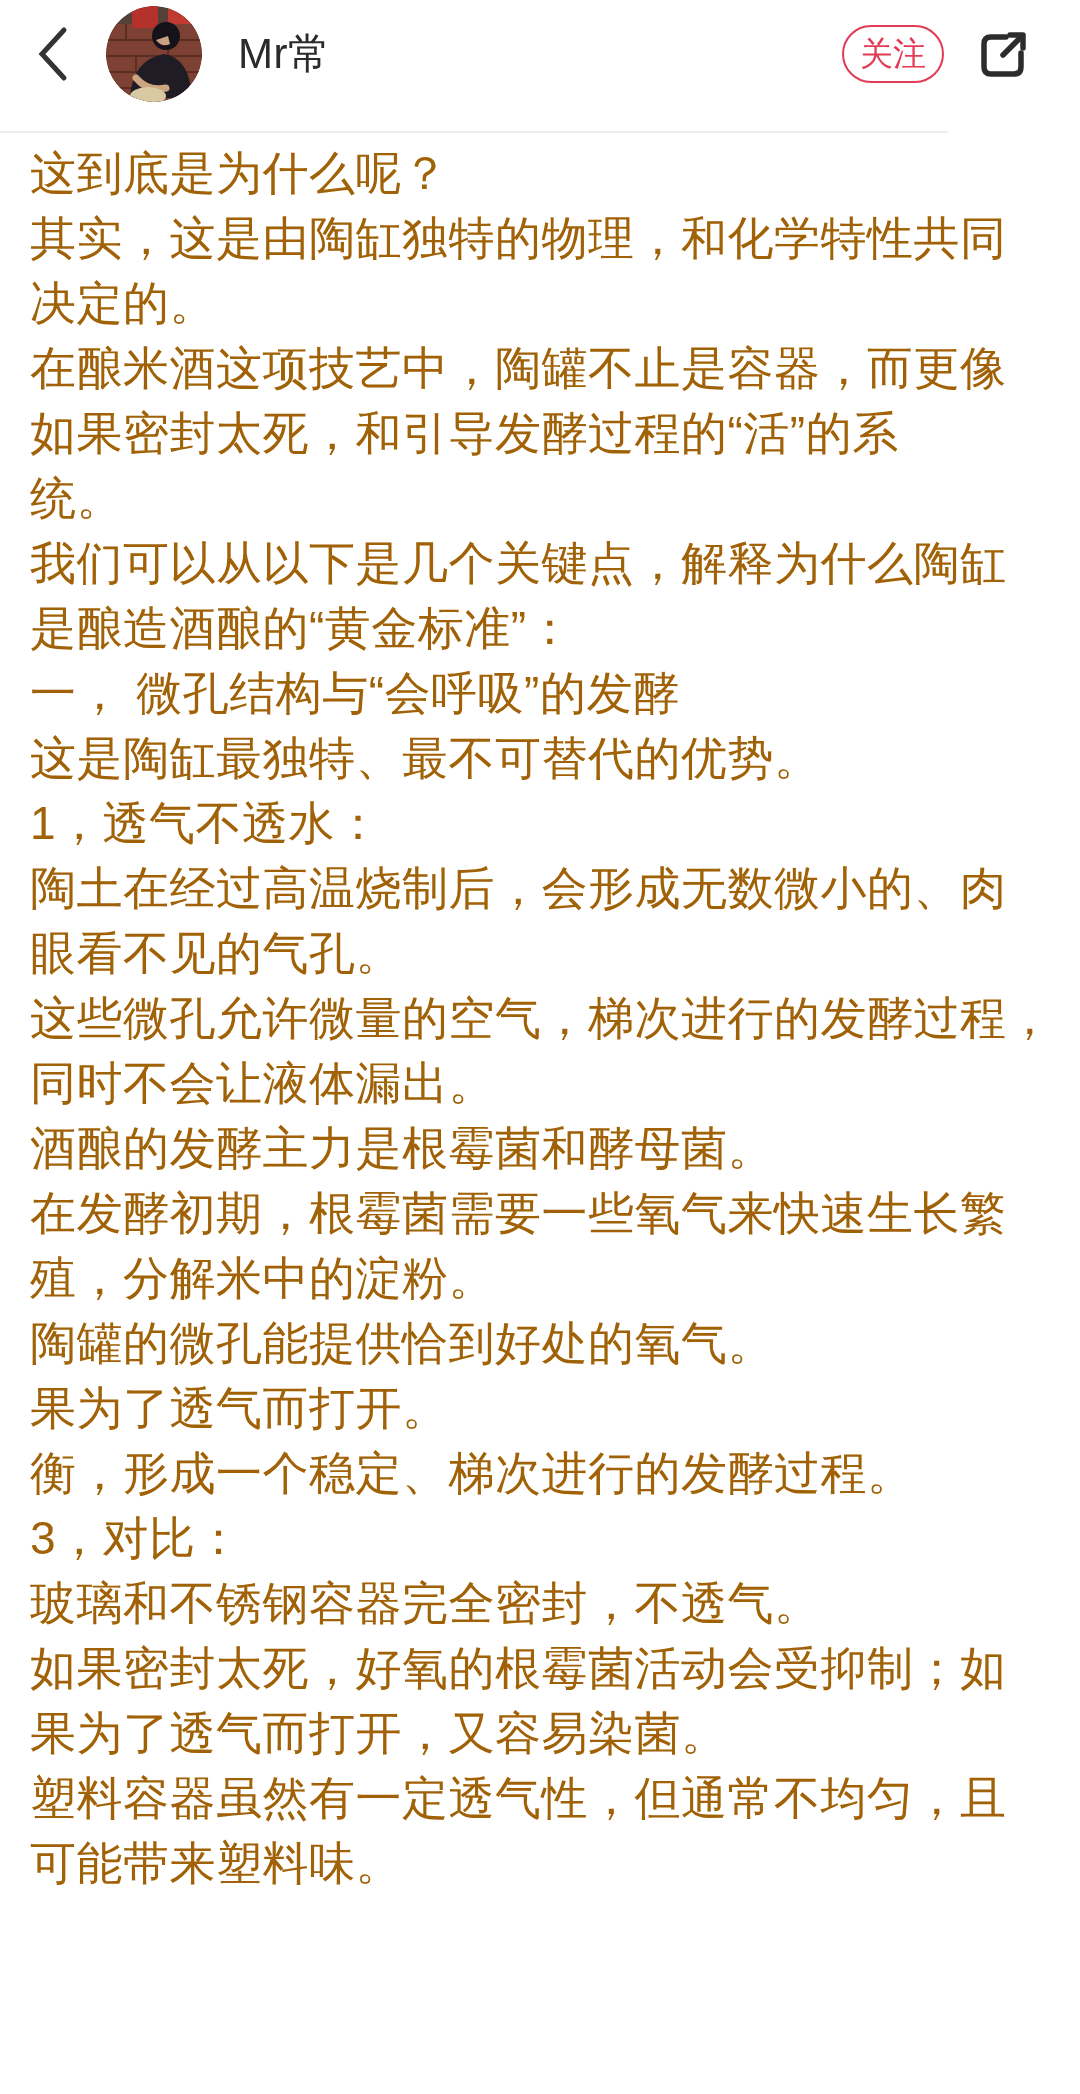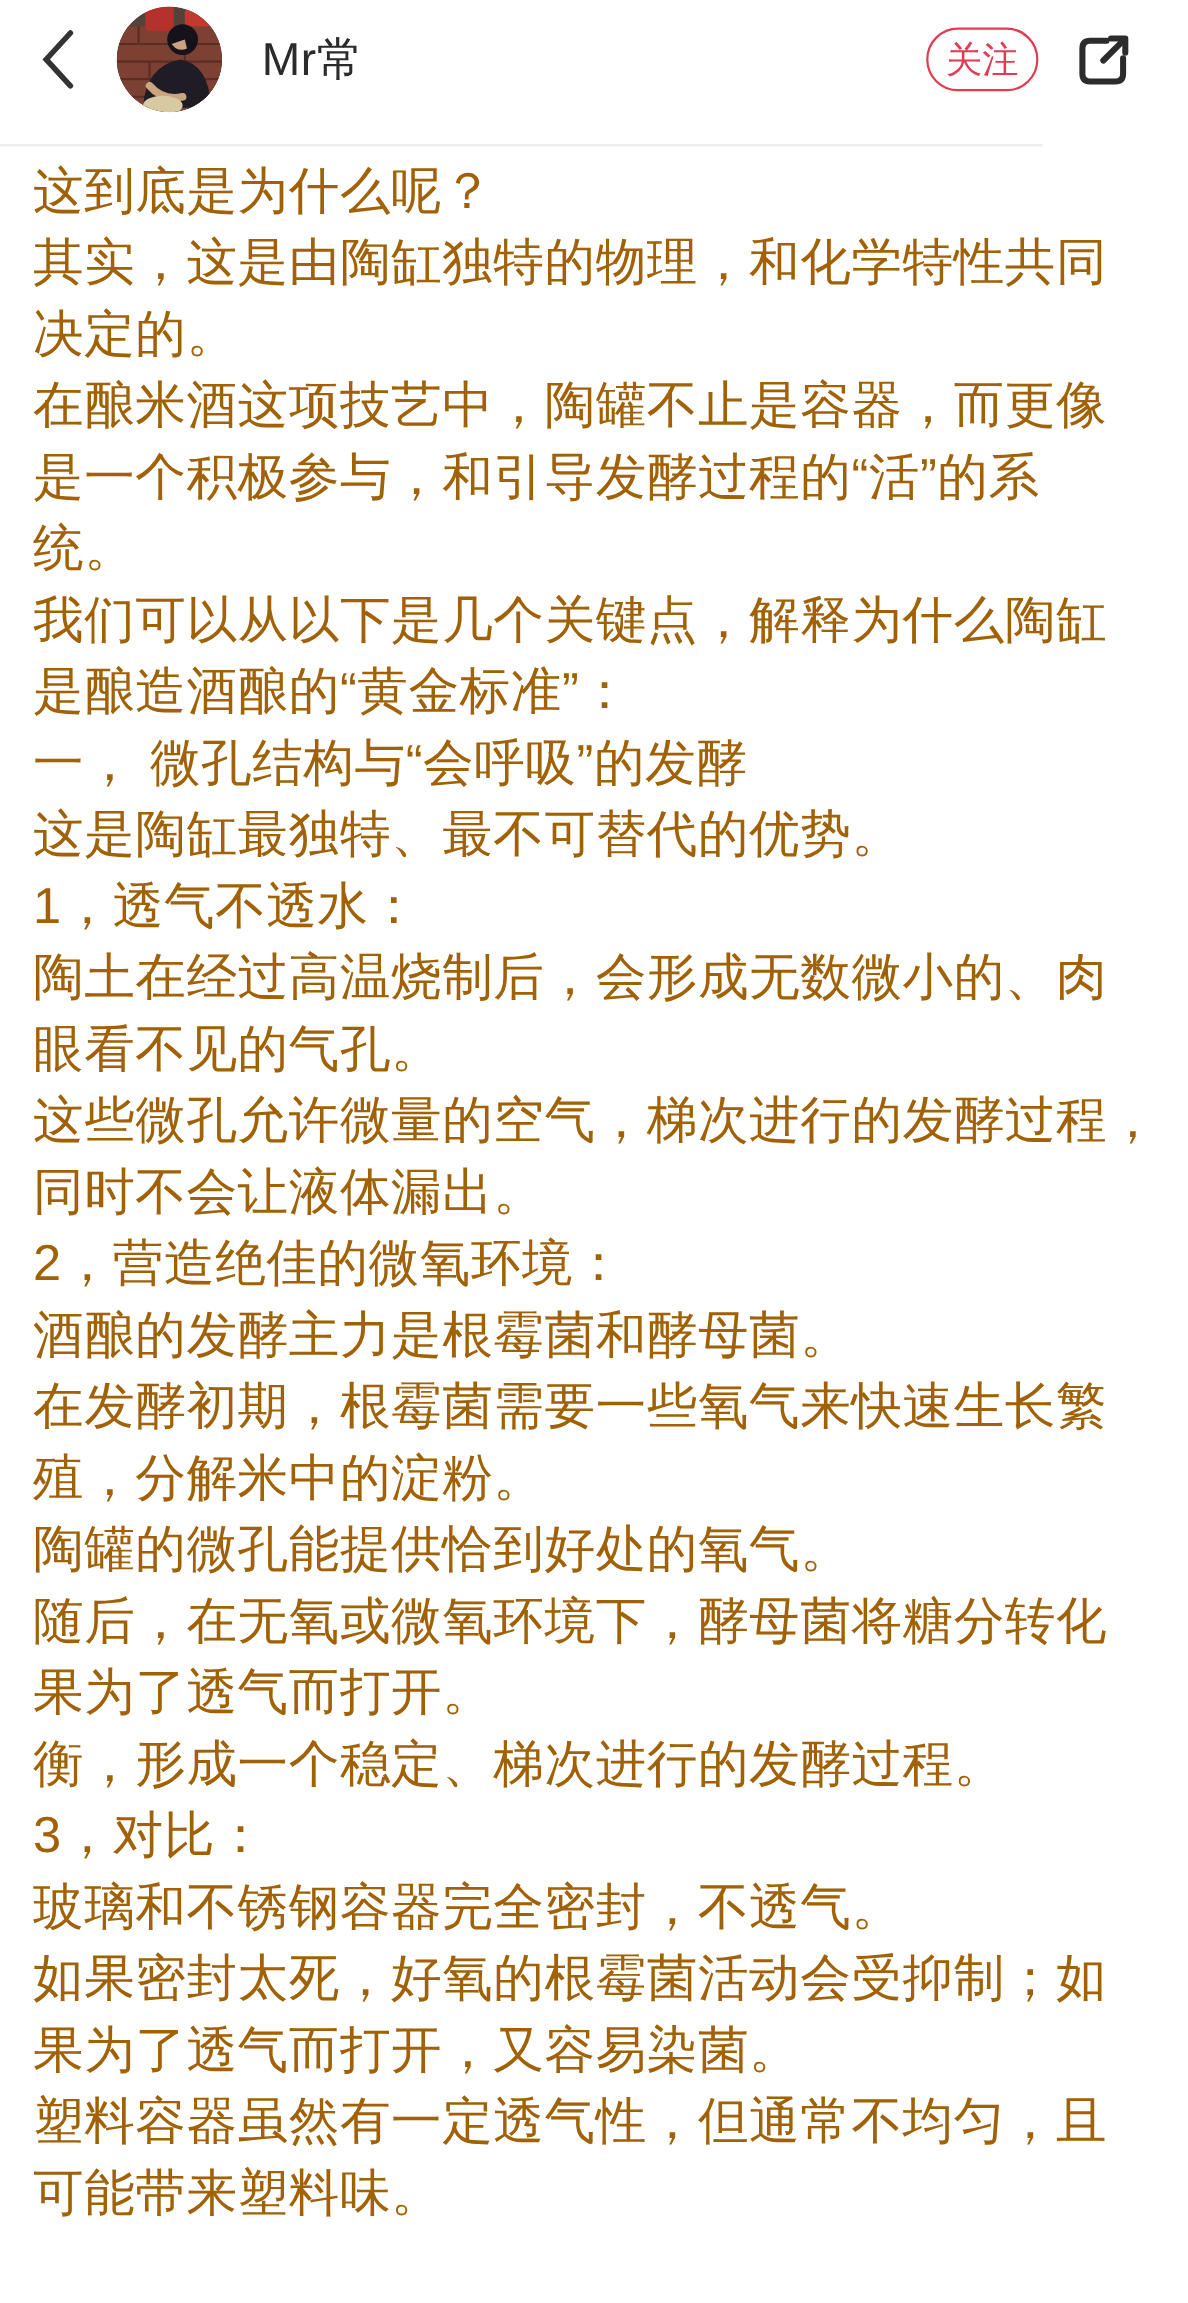--- a/index.html
+++ b/index.html
@@ -145,37 +145,35 @@
     </svg>
   </div>
 
 </header>
 
 <main class="article">
     <div class="line">这到底是为什么呢？</div>
     <div class="line">其实，这是由陶缸独特的物理，和化学特性共同</div>
     <div class="line">决定的。</div>
     <div class="line">在酿米酒这项技艺中，陶罐不止是容器，而更像</div>
-    <div class="line">是一个积极参与，和引导发酵过程的“活”的系</div>
+    <div class="line">如果密封太死，和引导发酵过程的“活”的系</div>
     <div class="line">统。</div>
     <div class="line">我们可以从以下是几个关键点，解释为什么陶缸</div>
     <div class="line">是酿造酒酿的“黄金标准”：</div>
     <div class="line">一， 微孔结构与“会呼吸”的发酵</div>
     <div class="line">这是陶缸最独特、最不可替代的优势。</div>
     <div class="line">1，透气不透水：</div>
     <div class="line">陶土在经过高温烧制后，会形成无数微小的、肉</div>
     <div class="line">眼看不见的气孔。</div>
     <div class="line">这些微孔允许微量的空气，梯次进行的发酵过程，</div>
     <div class="line">同时不会让液体漏出。</div>
-    <div class="line">2，营造绝佳的微氧环境：</div>
     <div class="line">酒酿的发酵主力是根霉菌和酵母菌。</div>
     <div class="line">在发酵初期，根霉菌需要一些氧气来快速生长繁</div>
     <div class="line">殖，分解米中的淀粉。</div>
     <div class="line">陶罐的微孔能提供恰到好处的氧气。</div>
-    <div class="line">随后，在无氧或微氧环境下，酵母菌将糖分转化</div>
     <div class="line">果为了透气而打开。</div>
     <div class="line">衡，形成一个稳定、梯次进行的发酵过程。</div>
     <div class="line">3，对比：</div>
     <div class="line">玻璃和不锈钢容器完全密封，不透气。</div>
     <div class="line">如果密封太死，好氧的根霉菌活动会受抑制；如</div>
     <div class="line">果为了透气而打开，又容易染菌。</div>
     <div class="line">塑料容器虽然有一定透气性，但通常不均匀，且</div>
     <div class="line">可能带来塑料味。</div>
   </main>
 

